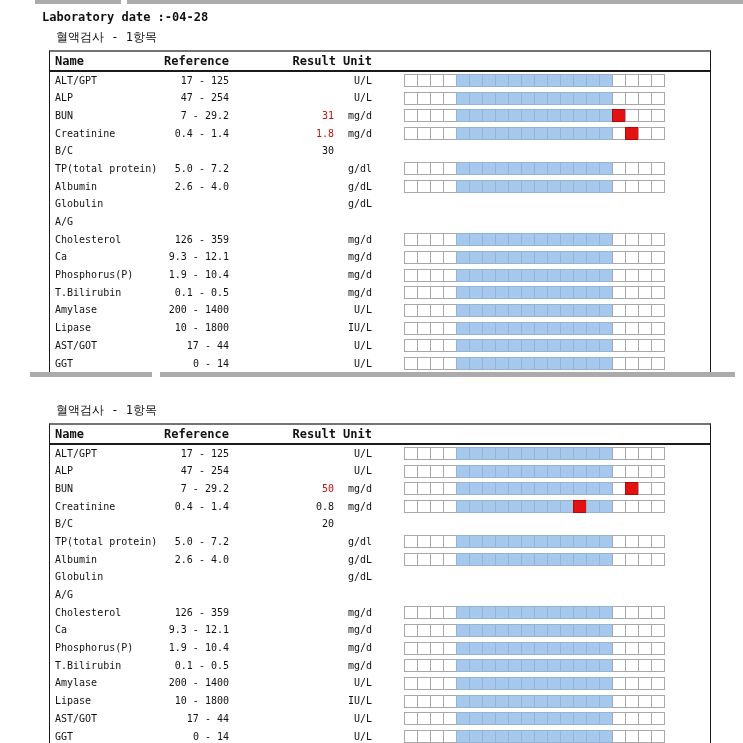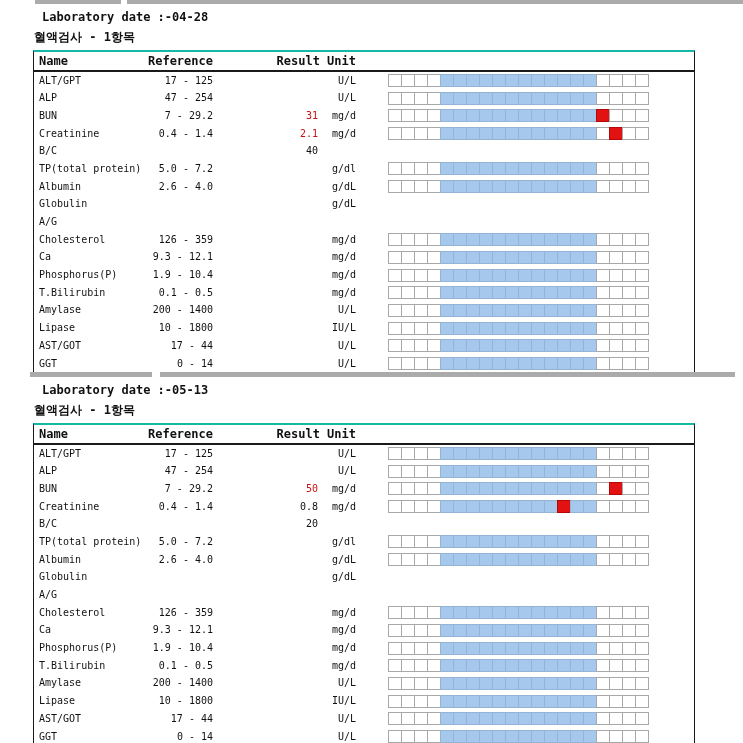--- a/index.html
+++ b/index.html
@@ -7,24 +7,24 @@
     width:743px;height:743px;position:relative;overflow:hidden;
     background:#ffffff;color:#111;
     font-family:"DejaVu Sans Mono","DejaVu Sans",sans-serif;
   }
   .divbar{position:absolute;background:#ababab}
   .lab-section{position:absolute;left:0;width:614px}
   #sec0{top:6px;height:366px}
   #sec1{top:379px;height:366px}
   .lab-title{position:absolute;left:42px;top:4px;font-size:12px;font-weight:bold;white-space:pre}
   .lab-title .val{font-weight:bold}
-  .lab-subtitle{position:absolute;left:34px;top:23px;font-size:12px;font-weight:bold}
+  .lab-subtitle{position:absolute;left:56px;top:23px;font-size:12px;font-weight:normal}
   .lab-table{
-    position:absolute;left:33px;top:44px;width:660px;
-    border-left:1px solid #1a1a1a;border-right:1px solid #1a1a1a;border-top:2px solid #14b8a6;
+    position:absolute;left:49px;top:44px;width:660px;
+    border-left:1px solid #1a1a1a;border-right:1px solid #1a1a1a;border-top:2px solid #737373;
   }
   .thead{position:relative;height:18px;border-bottom:2px solid #1a1a1a;font-size:12px;font-weight:bold}
   .h-name{position:absolute;left:5px;top:2px}
   .h-ref{position:absolute;right:481px;top:2px}
   .h-ru{position:absolute;right:338px;top:2px}
   .trow{position:relative;height:17.7px;font-size:10px}
   .c-name{position:absolute;left:5px;top:2.5px;white-space:pre}
   .c-ref{position:absolute;right:481px;top:2.5px;white-space:pre}
   .c-result{position:absolute;right:376px;top:2.5px;font-weight:normal;white-space:pre}
   .c-result.red{color:#c41111}
@@ -134,21 +134,21 @@
             <i class="cell blue"></i>
             <i class="cell redcell"></i>
             <i class="cell"></i>
             <i class="cell"></i>
             <i class="cell"></i>
           </span>
         </div>
         <div class="trow">
           <span class="c-name">Creatinine</span>
           <span class="c-ref">0.4 - 1.4</span>
-          <span class="c-result red">2.1</span>
+          <span class="c-result red">1.8</span>
           <span class="c-unit">mg/d</span>
           <span class="bar">
             <i class="cell"></i>
             <i class="cell"></i>
             <i class="cell"></i>
             <i class="cell"></i>
             <i class="cell blue"></i>
             <i class="cell blue"></i>
             <i class="cell blue"></i>
             <i class="cell blue"></i>
@@ -162,21 +162,21 @@
             <i class="cell blue"></i>
             <i class="cell"></i>
             <i class="cell redcell"></i>
             <i class="cell"></i>
             <i class="cell"></i>
           </span>
         </div>
         <div class="trow">
           <span class="c-name">B/C</span>
           <span class="c-ref"></span>
-          <span class="c-result">40</span>
+          <span class="c-result">30</span>
           <span class="c-unit"></span>
         </div>
         <div class="trow">
           <span class="c-name">TP(total protein)</span>
           <span class="c-ref">5.0 - 7.2</span>
           <span class="c-result"></span>
           <span class="c-unit">g/dl</span>
           <span class="bar">
             <i class="cell"></i>
             <i class="cell"></i>
@@ -465,21 +465,20 @@
           </span>
         </div>
       </div>
   </div>
 </section>
 
 <div class="divbar" style="left:30px;top:372px;width:122px;height:5px"></div>
 <div class="divbar" style="left:160px;top:372px;width:575px;height:5px"></div>
 
 <section class="lab-section" id="sec1">
-  <div class="lab-title"><span>Laboratory date :</span><span class="val">-05-13</span></div>
   <div class="lab-subtitle">혈액검사 - 1항목</div>
   <div class="lab-table">
     <div class="thead">
       <span class="h-name">Name</span>
       <span class="h-ref">Reference</span>
       <span class="h-ru">Result Unit</span>
     </div>
     <div class="tbody" id="rows1">
         <div class="trow">
           <span class="c-name">ALT/GPT</span>

